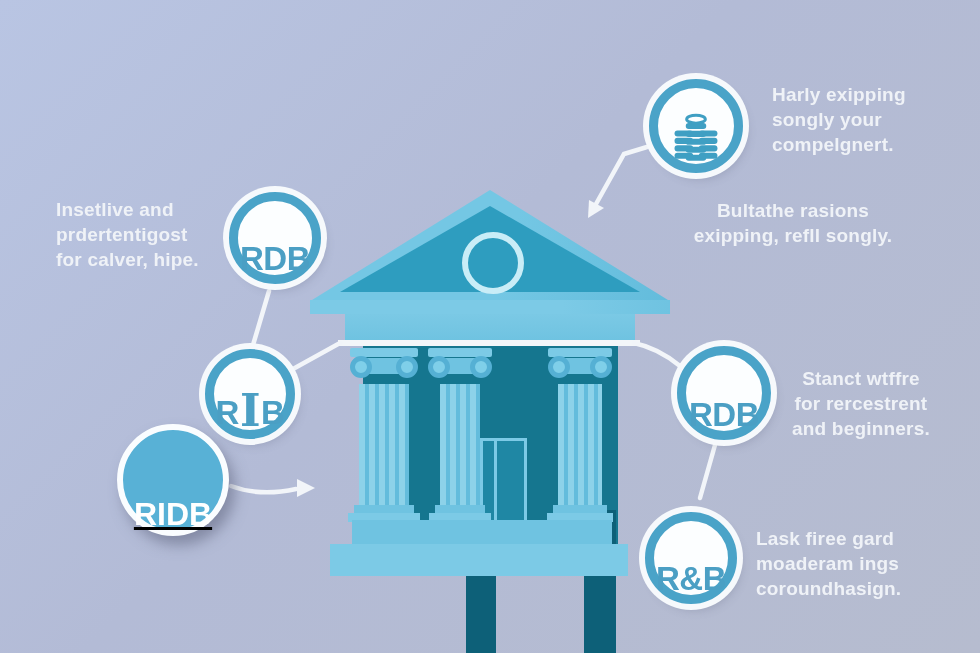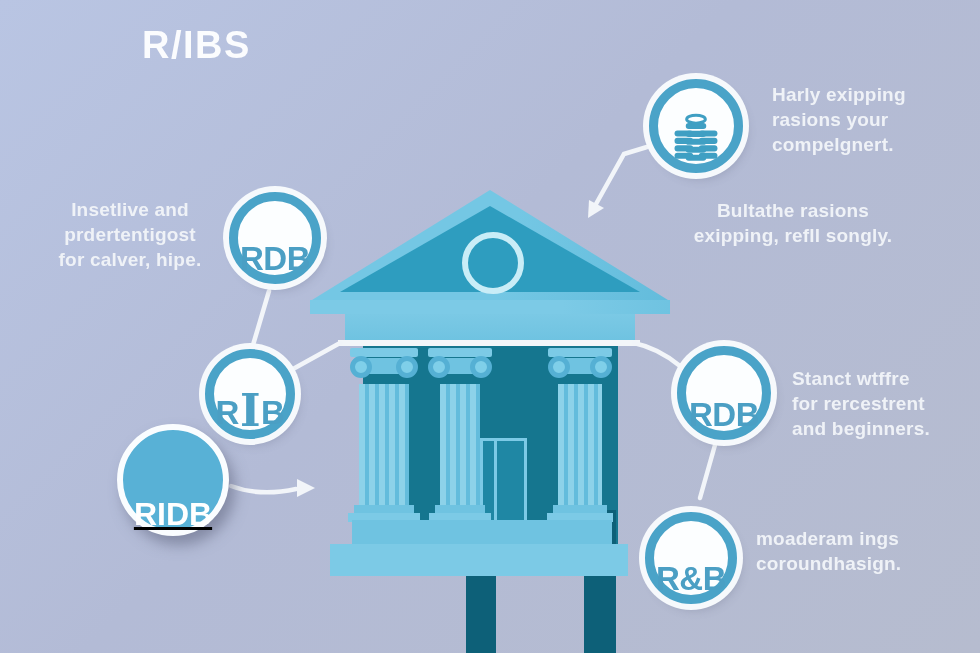--- a/index.html
+++ b/index.html
@@ -11,23 +11,23 @@
   
   .title{
     position:absolute;left:142px;top:24px;
     font-size:38px;font-weight:bold;color:#fbfcfe;letter-spacing:1.5px;
   }
   
   .note{position:absolute;color:#eff2f7;font-weight:bold;font-size:19px;
         line-height:1.32;letter-spacing:.2px;}
   .note-harly{left:772px;top:82px;text-align:left;}
   .note-bultathe{left:688px;top:198px;width:210px;text-align:center;}
-  .note-insetlive{left:56px;top:197px;width:148px;text-align:center;}
+  .note-insetlive{left:56px;top:197px;width:148px;text-align:left;}
   .note-safey{left:60px;top:547px;width:215px;text-align:center;}
-  .note-stanct{left:792px;top:366px;text-align:left;}
+  .note-stanct{left:792px;top:366px;text-align:center;}
   .note-lask{left:756px;top:526px;text-align:left;}
   
   .bank{position:absolute;left:310px;top:188px;width:360px;height:390px;}
   .bank *{position:absolute;}
   .tri-outer{left:2px;top:2px;width:356px;height:110px;
     clip-path:polygon(50% 0,100% 100%,0 100%);
     background:linear-gradient(105deg,#74c7e4 55%,#63bcdc 100%);}
   .tri-inner{left:30px;top:18px;width:300px;height:86px;
     clip-path:polygon(50% 0,100% 100%,0 100%);
     background:#2e9dbf;}
@@ -84,21 +84,20 @@
   .b-rib{left:205px;top:349px;width:90px;height:90px;}
   .b-ridb{left:117px;top:424px;width:112px;height:112px;text-decoration:underline;}
   .b-rdb-right{left:677px;top:346px;width:94px;height:94px;}
   .b-rnb{left:645px;top:512px;width:92px;height:92px;}
 </style>
 </head>
 <body>
 
 <div class="canvas">
 
-  <div class="title">R/IBS</div>
 
   <div class="bank">
     <div class="tri-outer"></div>
     <div class="tri-inner"></div>
     <div class="ornament"></div>
     <div class="ledge"></div>
     <div class="entab"></div>
     <div class="band"></div>
     <div class="interior">
       <div class="dark-col d1" style="position:absolute;"></div>
@@ -191,21 +190,21 @@
   <div class="badge ring b-rdb-right">
     <span class="badge-label">RDB</span>
   </div>
 
   <div class="badge ring b-rnb">
     <span class="badge-label">R&amp;B</span>
   </div>
 
   <div class="note note-harly">
     <div>Harly exipping</div>
-    <div>rasions your</div>
+    <div>songly your</div>
     <div>compelgnert.</div>
   </div>
 
   <div class="note note-bultathe">
     <div>Bultathe rasions</div>
     <div>exipping, refll songly.</div>
   </div>
 
   <div class="note note-insetlive">
     <div>Insetlive and</div>
@@ -214,17 +213,18 @@
   </div>
 
 
   <div class="note note-stanct">
     <div>Stanct wtffre</div>
     <div>for rercestrent</div>
     <div>and beginners.</div>
   </div>
 
   <div class="note note-lask">
+    <div>Lask firee gard</div>
     <div>moaderam ings</div>
     <div>coroundhasign.</div>
   </div>
 
 </div>
 
 </body></html>

